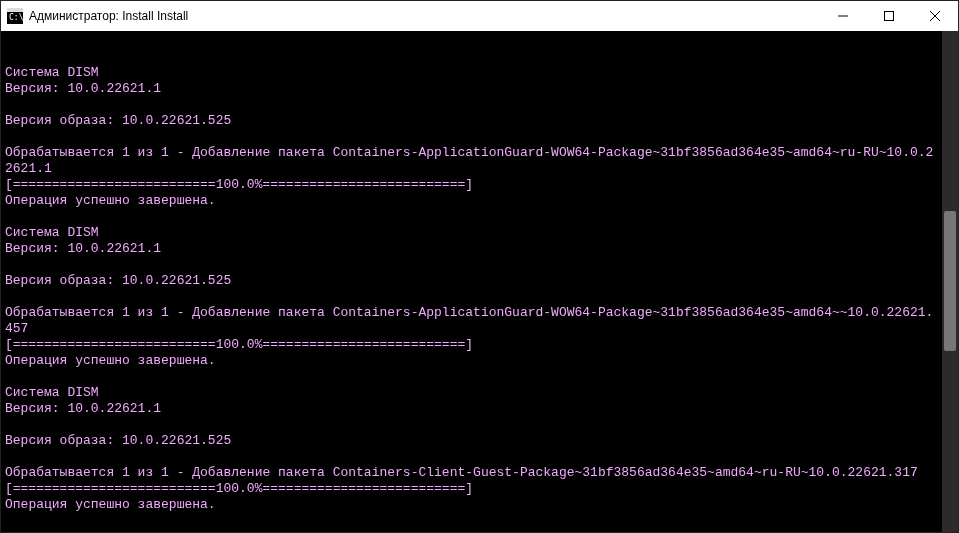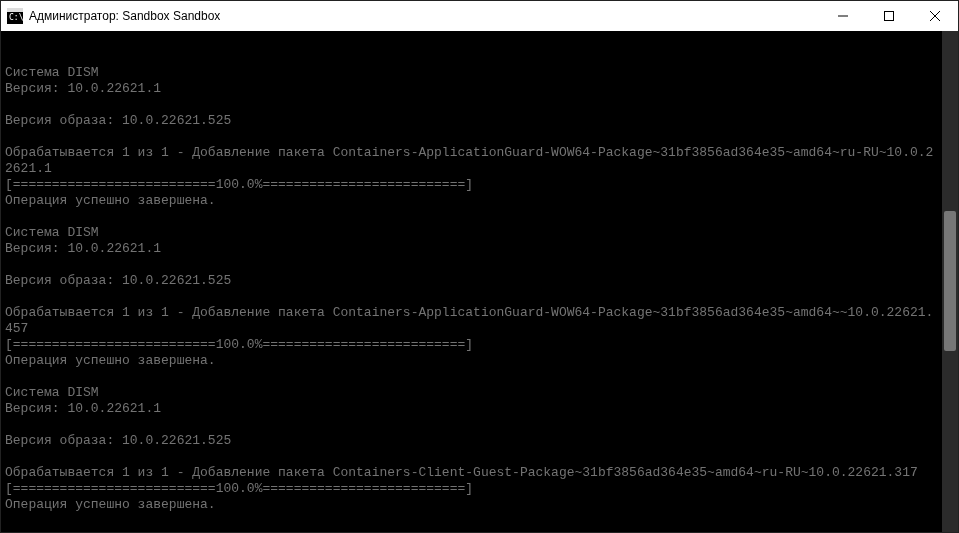--- a/index.html
+++ b/index.html
@@ -57,21 +57,21 @@
     justify-content: center;
     font-family: "Segoe UI", sans-serif;
     font-size: 13px;
     color: #000;
     cursor: default;
   }
   .win-btn svg { display: block; }
   .console {
     flex: 1;
     background: #000;
-    color: #737373;
+    color: #f0abfc;
     font-family: Consolas, "Courier New", monospace;
     font-size: 13px;
     line-height: 16px;
     padding: 2px 4px 2px 4px;
     white-space: pre-wrap;
     word-break: break-all;
     overflow: hidden;
     position: relative;
   }
   .console-line { min-height: 16px; }
@@ -101,21 +101,21 @@
 
 <div class="window">
   <div class="titlebar">
     <span class="app-icon">
       <svg width="16" height="16" viewBox="0 0 16 16">
         <rect x="0" y="0" width="16" height="16" fill="#000"></rect>
         <rect x="0" y="0" width="16" height="4" fill="#ddd"></rect>
         <text x="2" y="12" font-size="8" fill="#fff" font-family="monospace">C:\</text>
       </svg>
     </span>
-    <span class="title-text">Администратор:  Sandbox Sandbox</span>
+    <span class="title-text">Администратор:  Install Install</span>
     <div class="win-controls">
       <div class="win-btn">
         <svg width="10" height="10" viewBox="0 0 10 10">
             <line x1="0" y1="5" x2="10" y2="5" stroke="#000" stroke-width="1"></line>
           </svg>
       </div>
       <div class="win-btn">
         <svg width="10" height="10" viewBox="0 0 10 10">
             <rect x="0.5" y="0.5" width="9" height="9" fill="none" stroke="#000" stroke-width="1"></rect>
           </svg>

